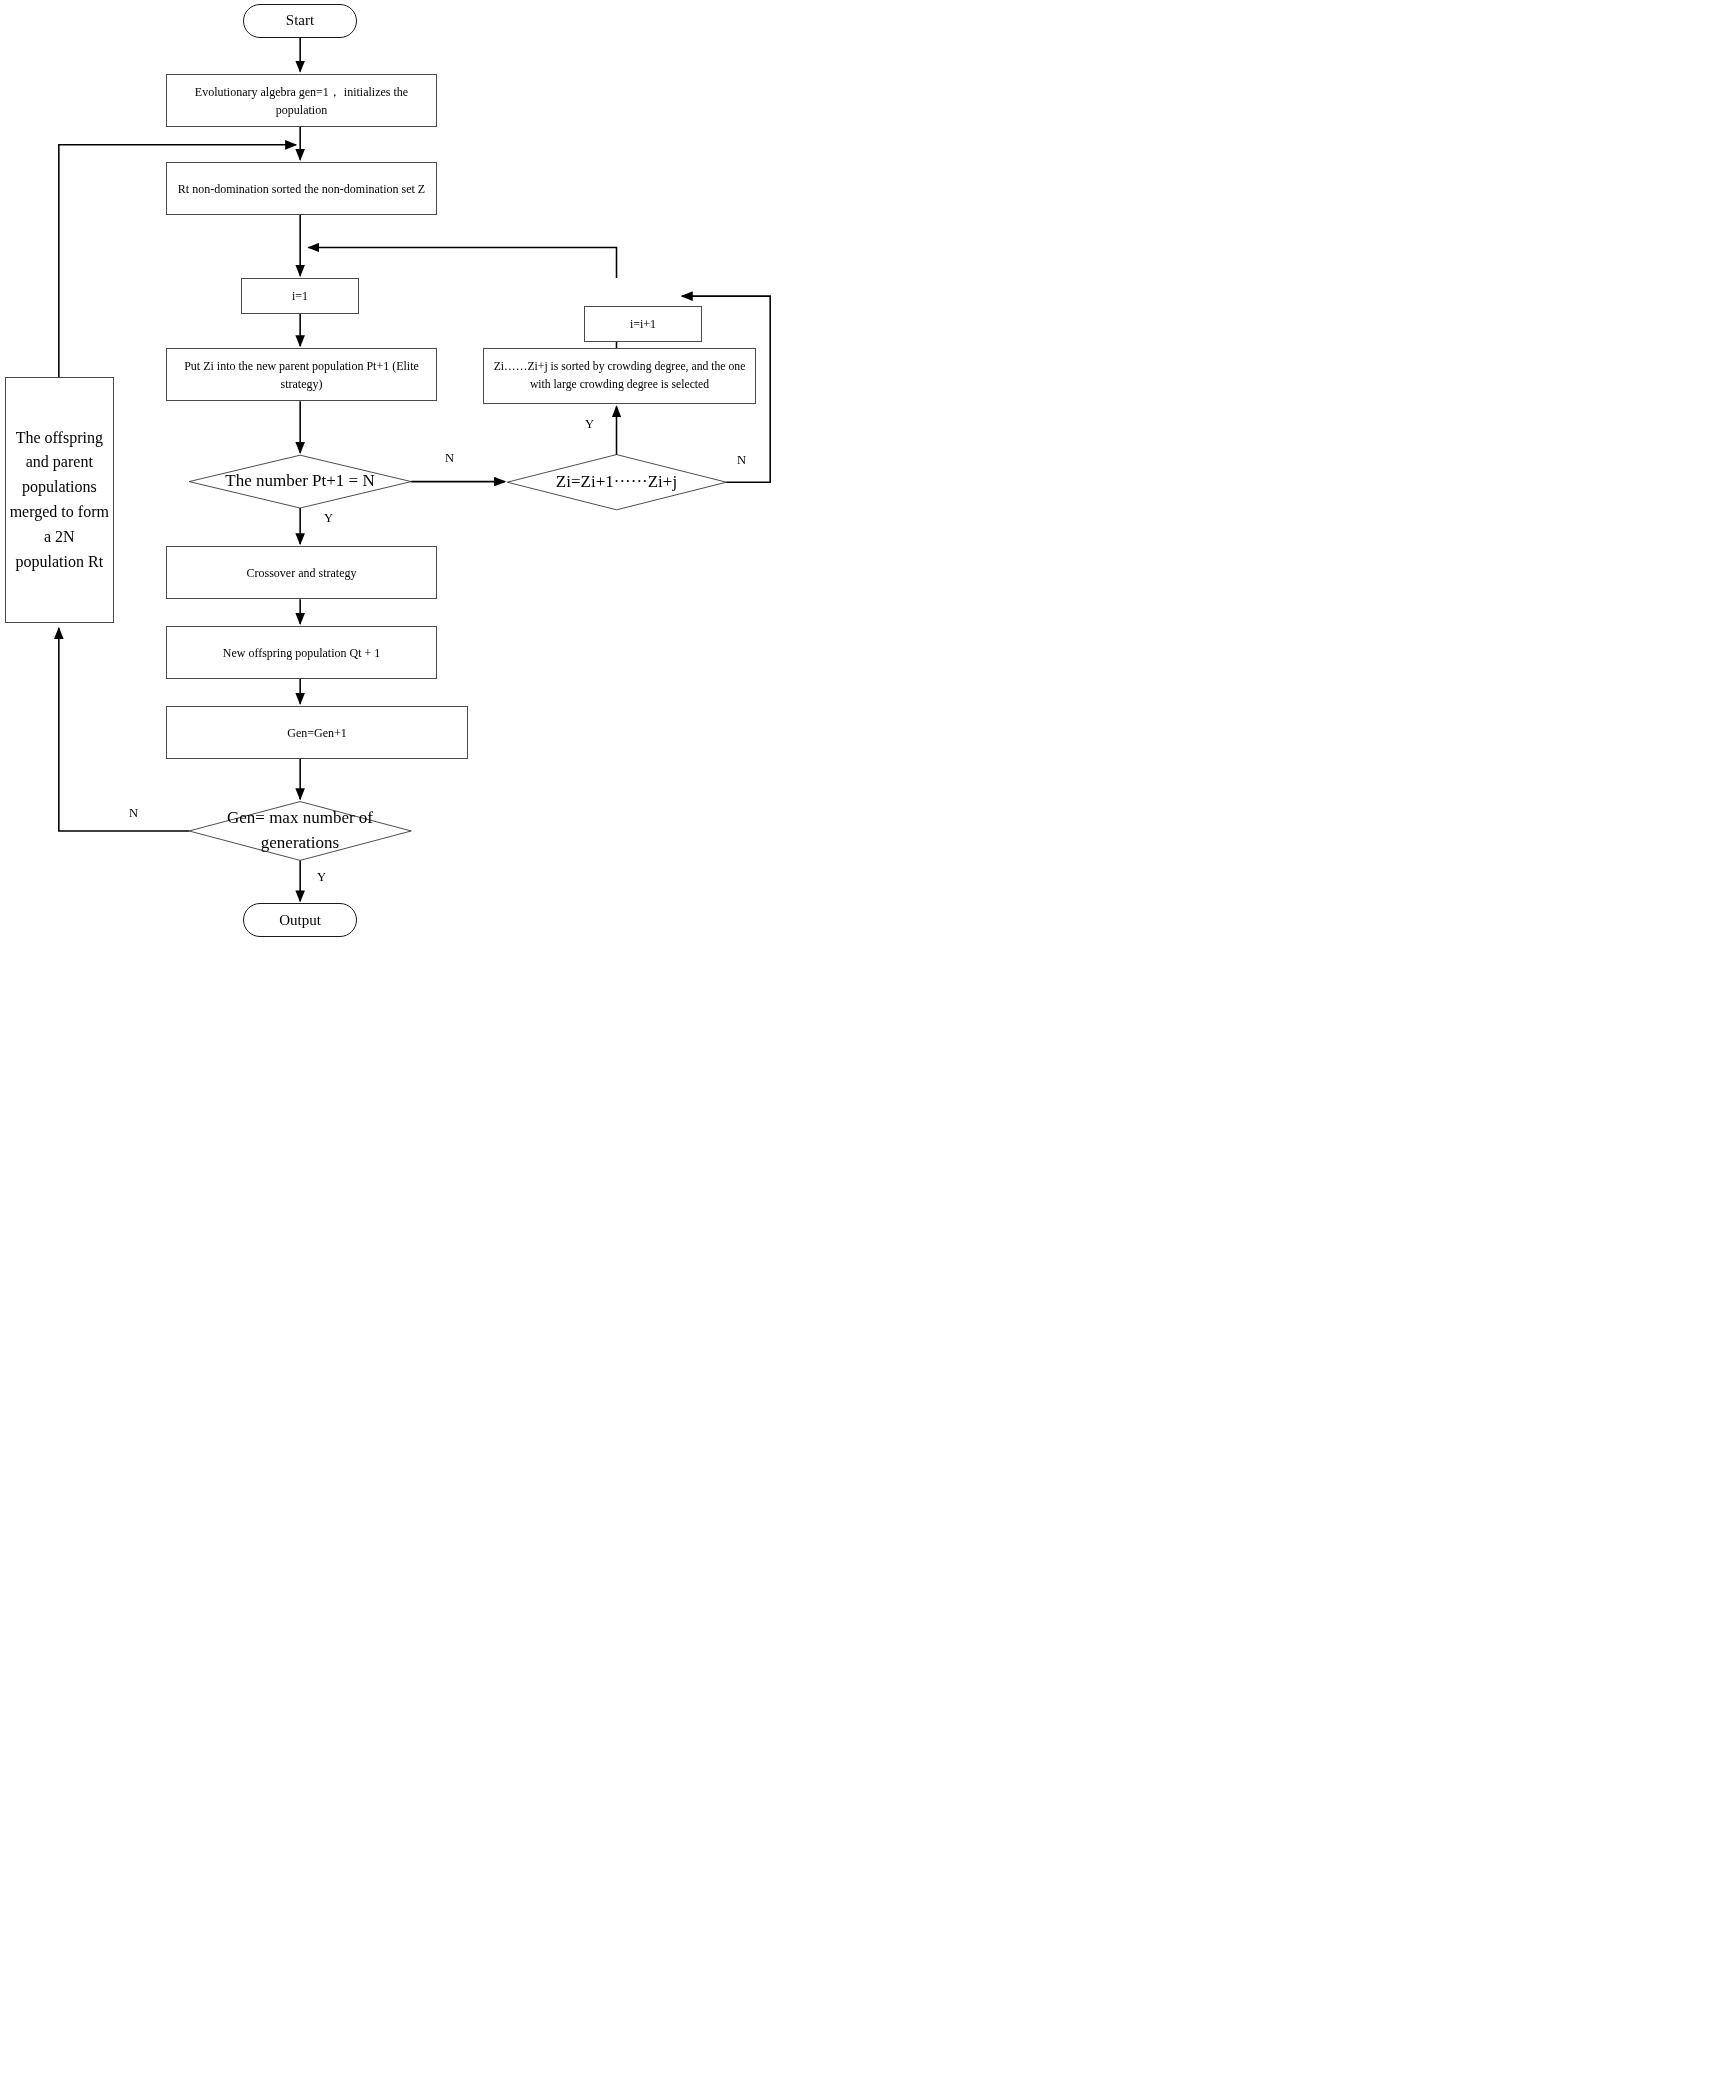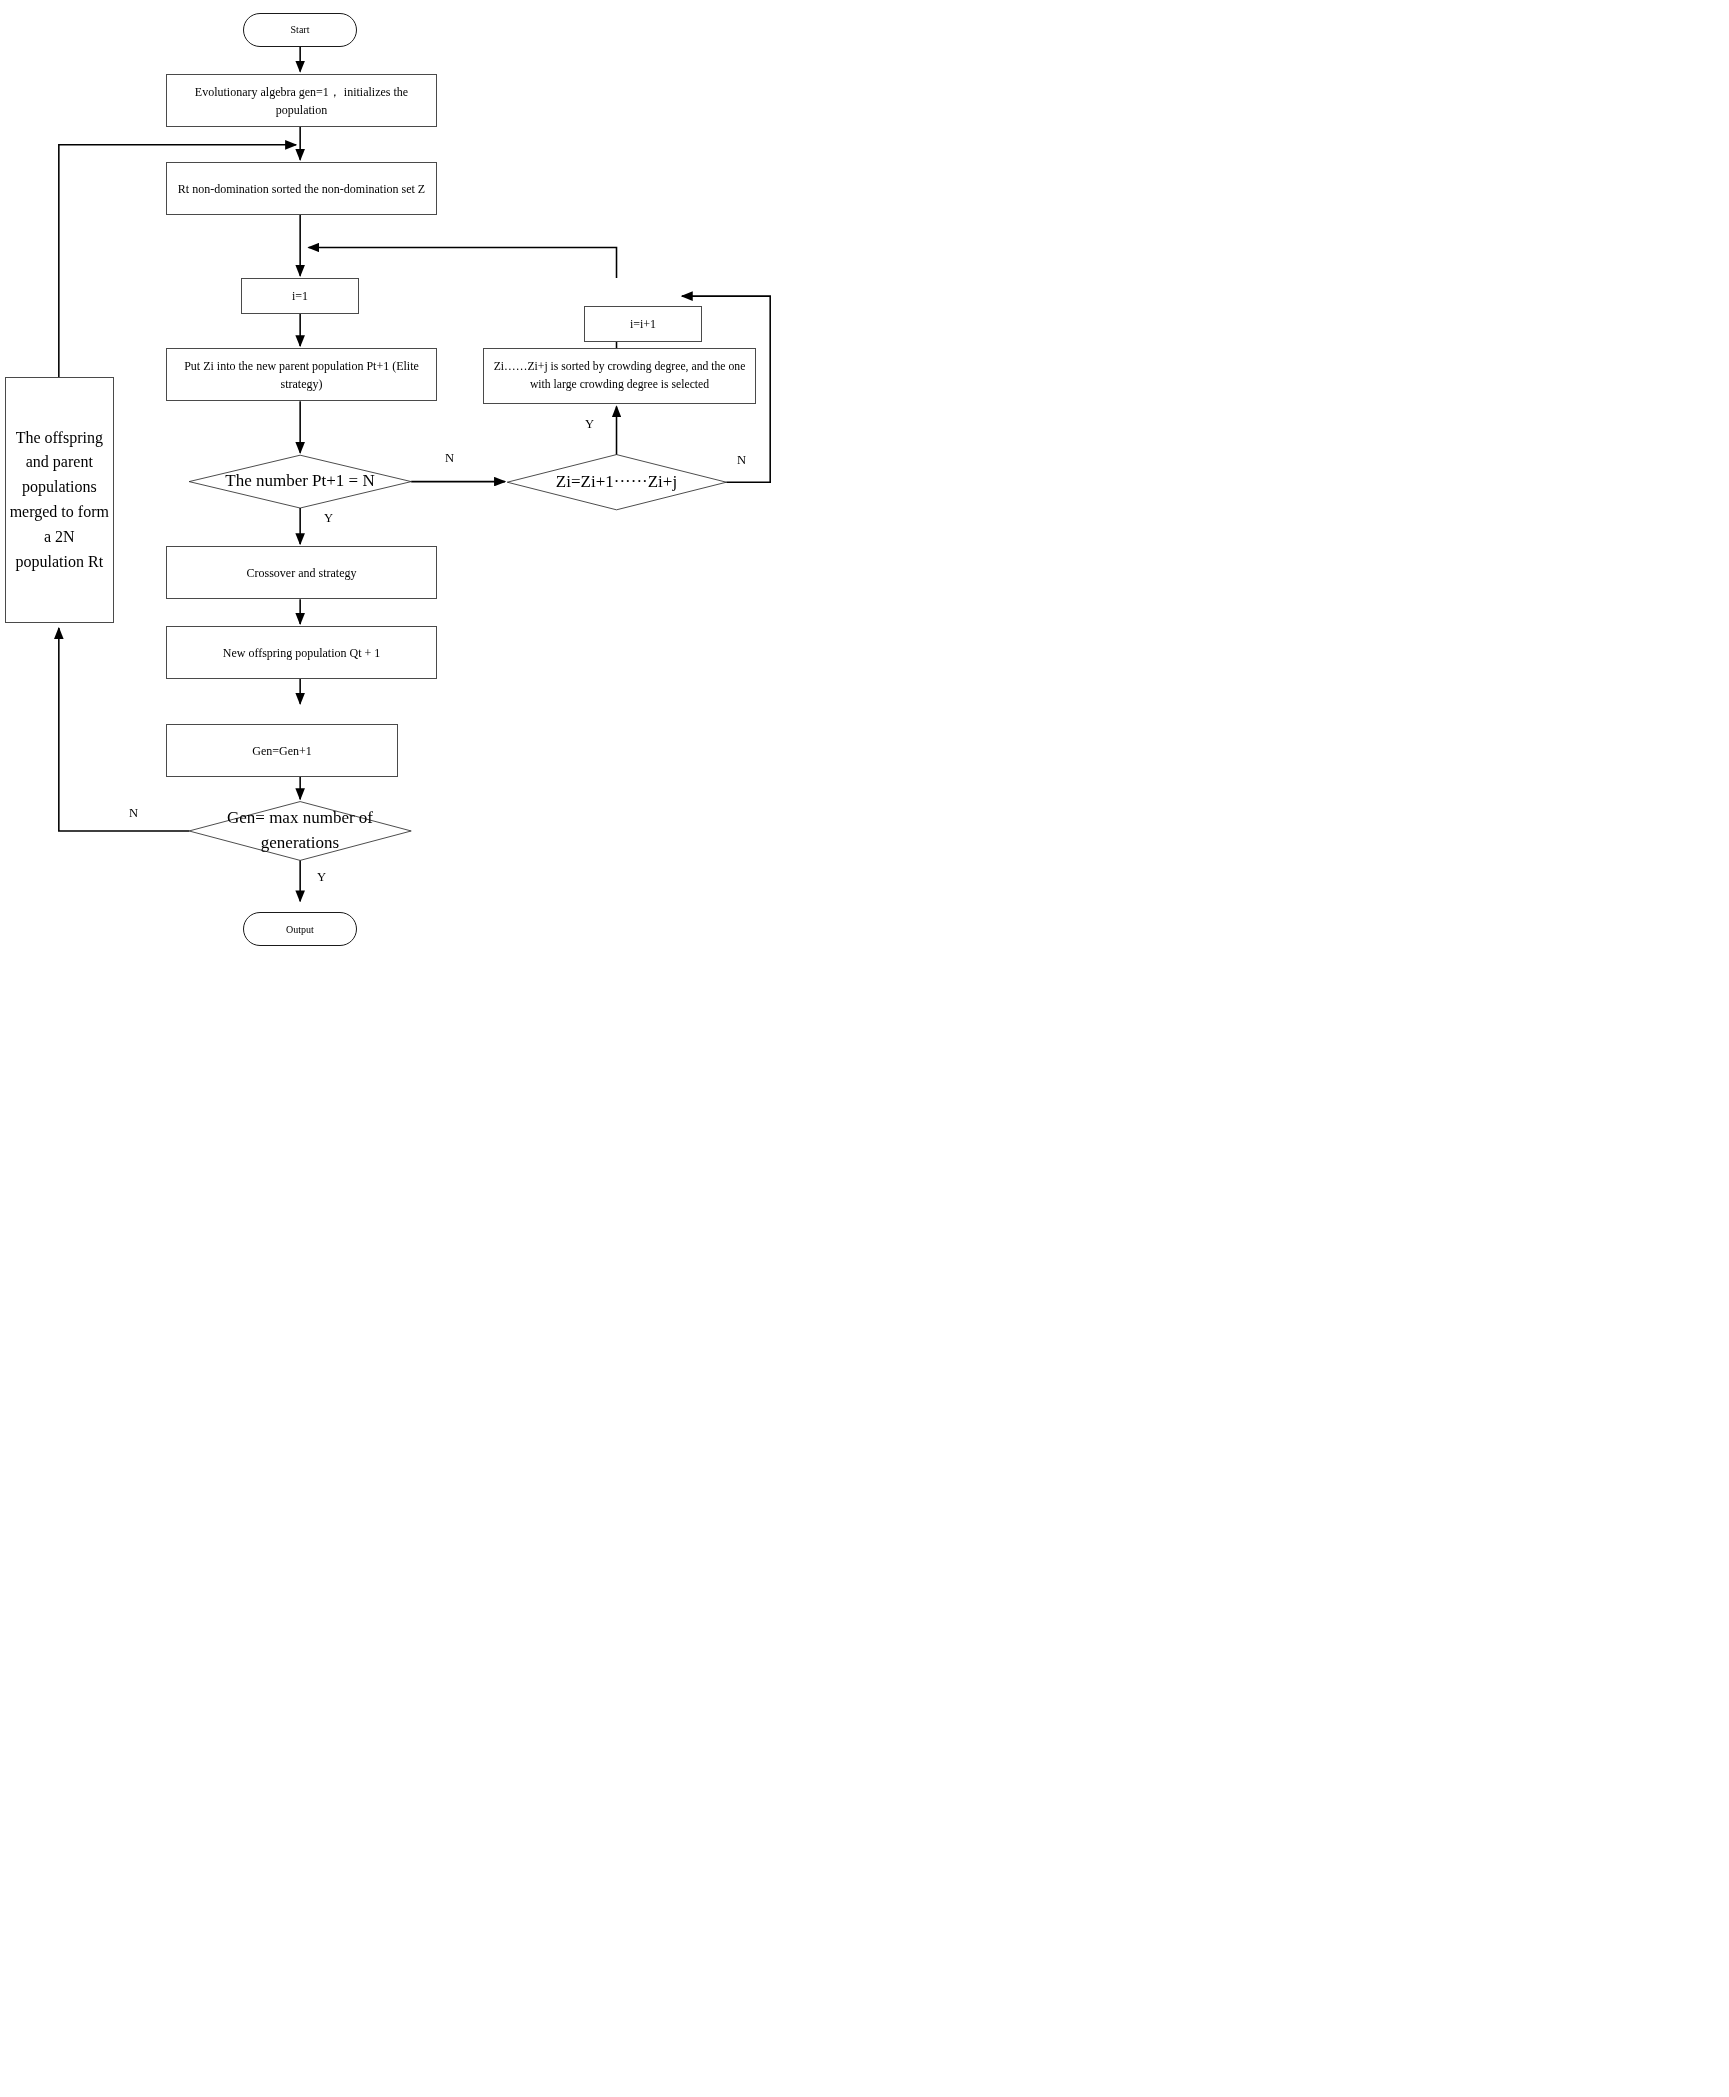--- a/index.html
+++ b/index.html
@@ -31,22 +31,21 @@
     font-size: 12px;
     line-height: 1.5;
     color: #000000;
   }
   .rect {
     border: 0.8px solid #4a4a4a;
   }
   .stadium {
     border: 0.8px solid #1a1a1a;
     border-radius: 17px;
-    font-size: 10px;
-    margin-top: 9px;
+    font-size: 15px;
   }
   .diamond-text {
     position: absolute;
     box-sizing: border-box;
     display: flex;
     align-items: center;
     justify-content: center;
     text-align: center;
     background: transparent;
     font-size: 17px;
@@ -138,21 +137,21 @@
   </div>
   <div class="node rect merge-box" style="left:4.8px; top:377px; width:109px; height:246px;">
     <span>The offspring and parent populations merged to form a 2N population Rt</span>
   </div>
   <div class="node rect proc" style="left:166px; top:546px; width:271px; height:53px;">
     <span>Crossover and strategy</span>
   </div>
   <div class="node rect proc" style="left:166px; top:626px; width:271px; height:53px;">
     <span>New offspring population Qt + 1</span>
   </div>
-  <div class="node rect proc" style="left:166px; top:724px; width:232px; height:53px;">
+  <div class="node rect proc" style="left:166px; top:706px; width:302px; height:53px;">
     <span>Gen=Gen+1</span>
   </div>
 
   <div class="diamond-text" style="left:192px; top:456px; width:216px; height:50px;">The number  Pt+1 = N</div>
   <div class="diamond-text" style="left:513px; top:457px; width:207px; height:50px;">Zi=Zi+1······Zi+j</div>
   <div class="diamond-text" style="left:198px; top:803px; width:204px; height:56px;">Gen= max number of generations</div>
 
   <div class="edge-label" style="left:445px; top:451px;">N</div>
   <div class="edge-label" style="left:324px; top:511px;">Y</div>
   <div class="edge-label" style="left:585px; top:417px;">Y</div>

